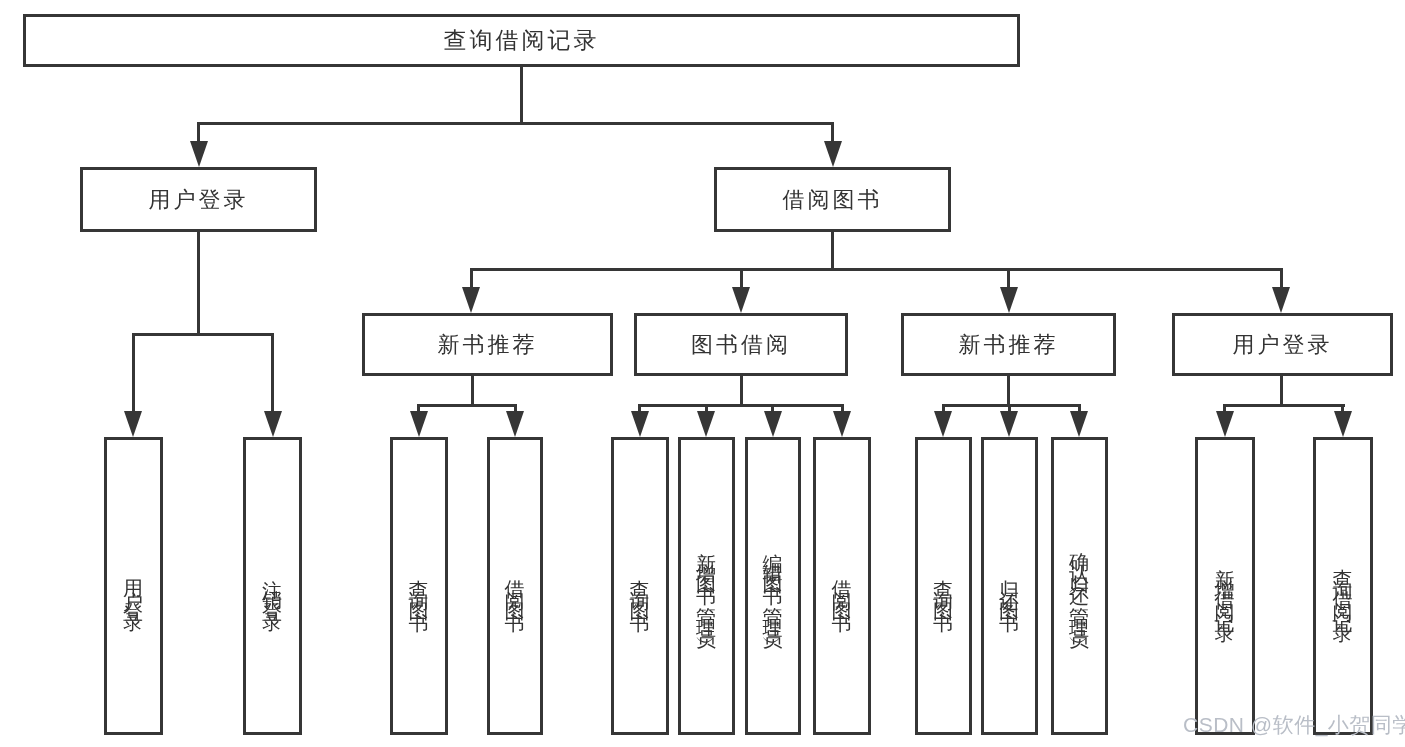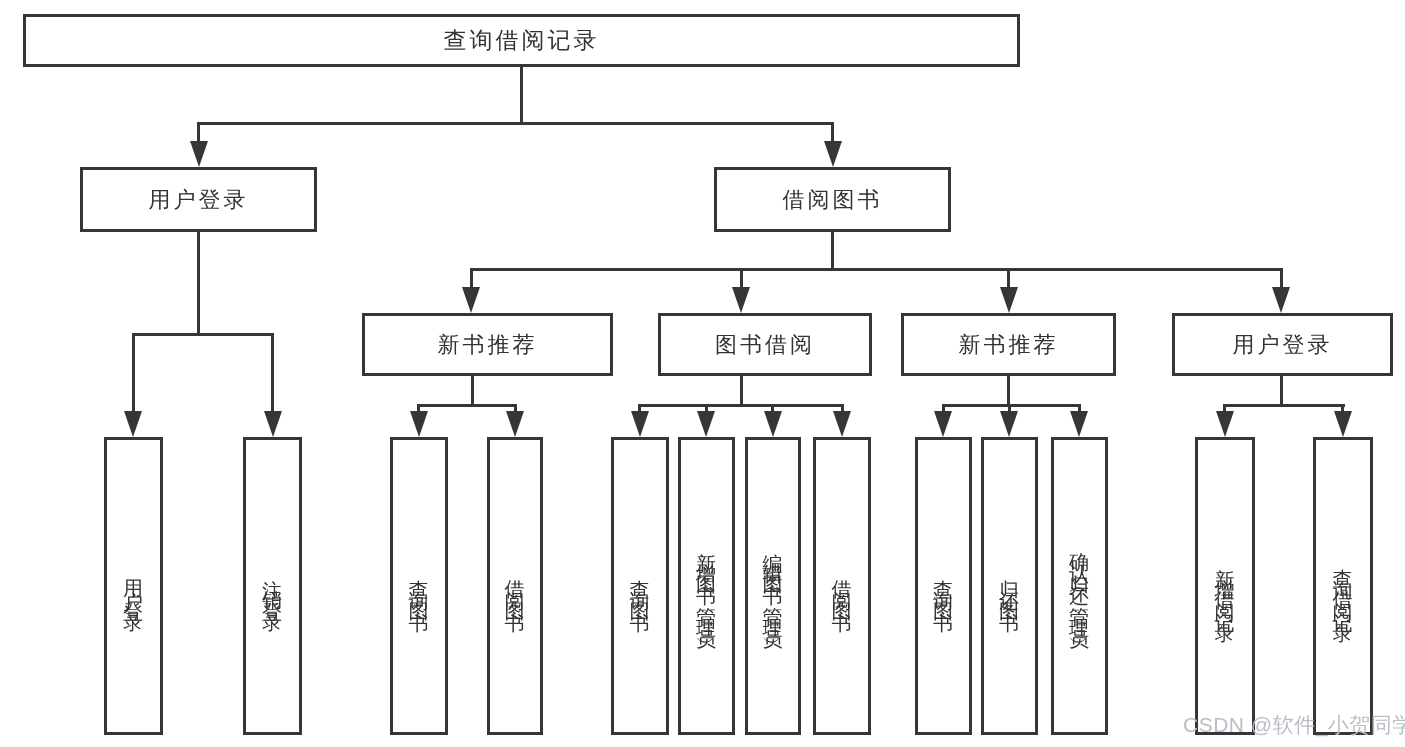--- a/index.html
+++ b/index.html
@@ -89,21 +89,21 @@
   <div class="line" style="left:1007px; top:268px; width:3px; height:19px;"></div>
   <div class="line" style="left:1280px; top:268px; width:3px; height:19px;"></div>
   <div class="arrow" style="left:462px; top:287px;"></div>
   <div class="arrow" style="left:732px; top:287px;"></div>
   <div class="arrow" style="left:1000px; top:287px;"></div>
   <div class="arrow" style="left:1272px; top:287px;"></div>
 
   <div class="box box-l3" style="left:362px; top:313px; width:251px; height:63px;">
     <span>新书推荐</span>
   </div>
-  <div class="box box-l3" style="left:634px; top:313px; width:214px; height:63px;margin-left:24px;">
+  <div class="box box-l3" style="left:634px; top:313px; width:214px; height:63px;">
     <span>图书借阅</span>
   </div>
   <div class="box box-l3" style="left:901px; top:313px; width:215px; height:63px;">
     <span>新书推荐</span>
   </div>
   <div class="box box-l3" style="left:1172px; top:313px; width:221px; height:63px;">
     <span>用户登录</span>
   </div>
 
   <div class="line" style="left:471px; top:376px; width:3px; height:30px;"></div>

